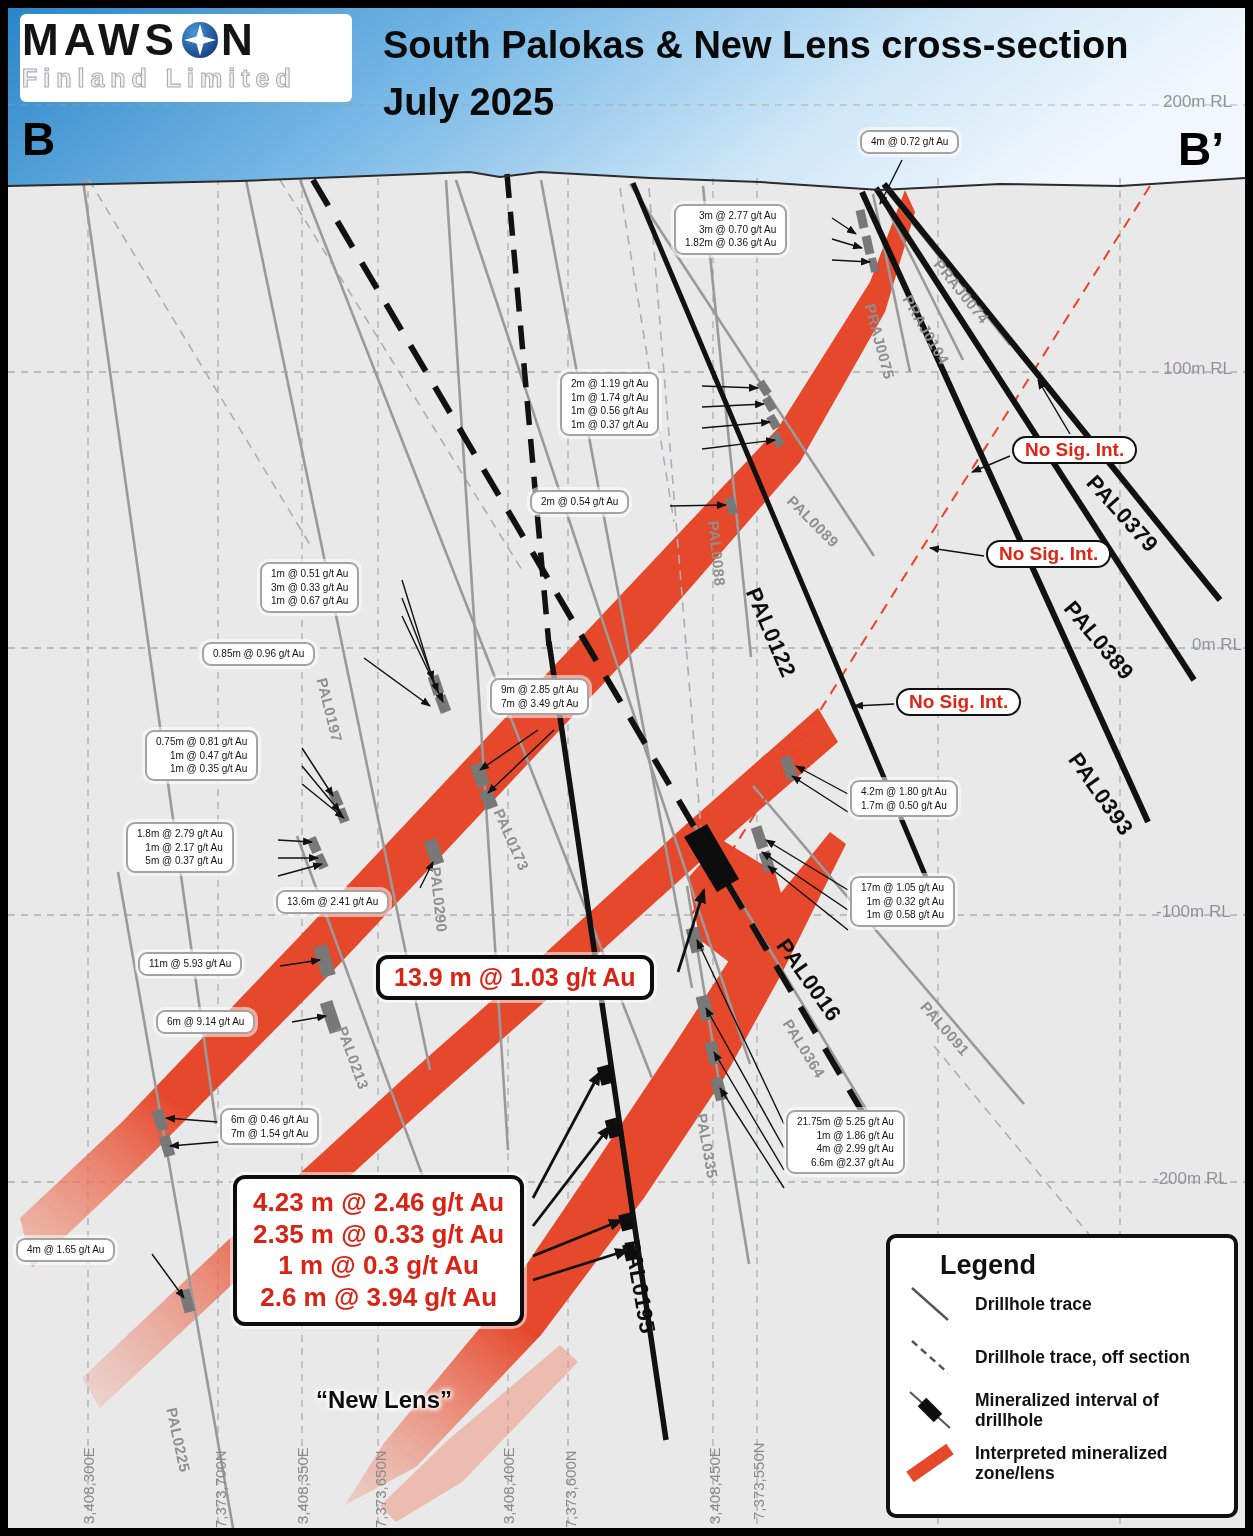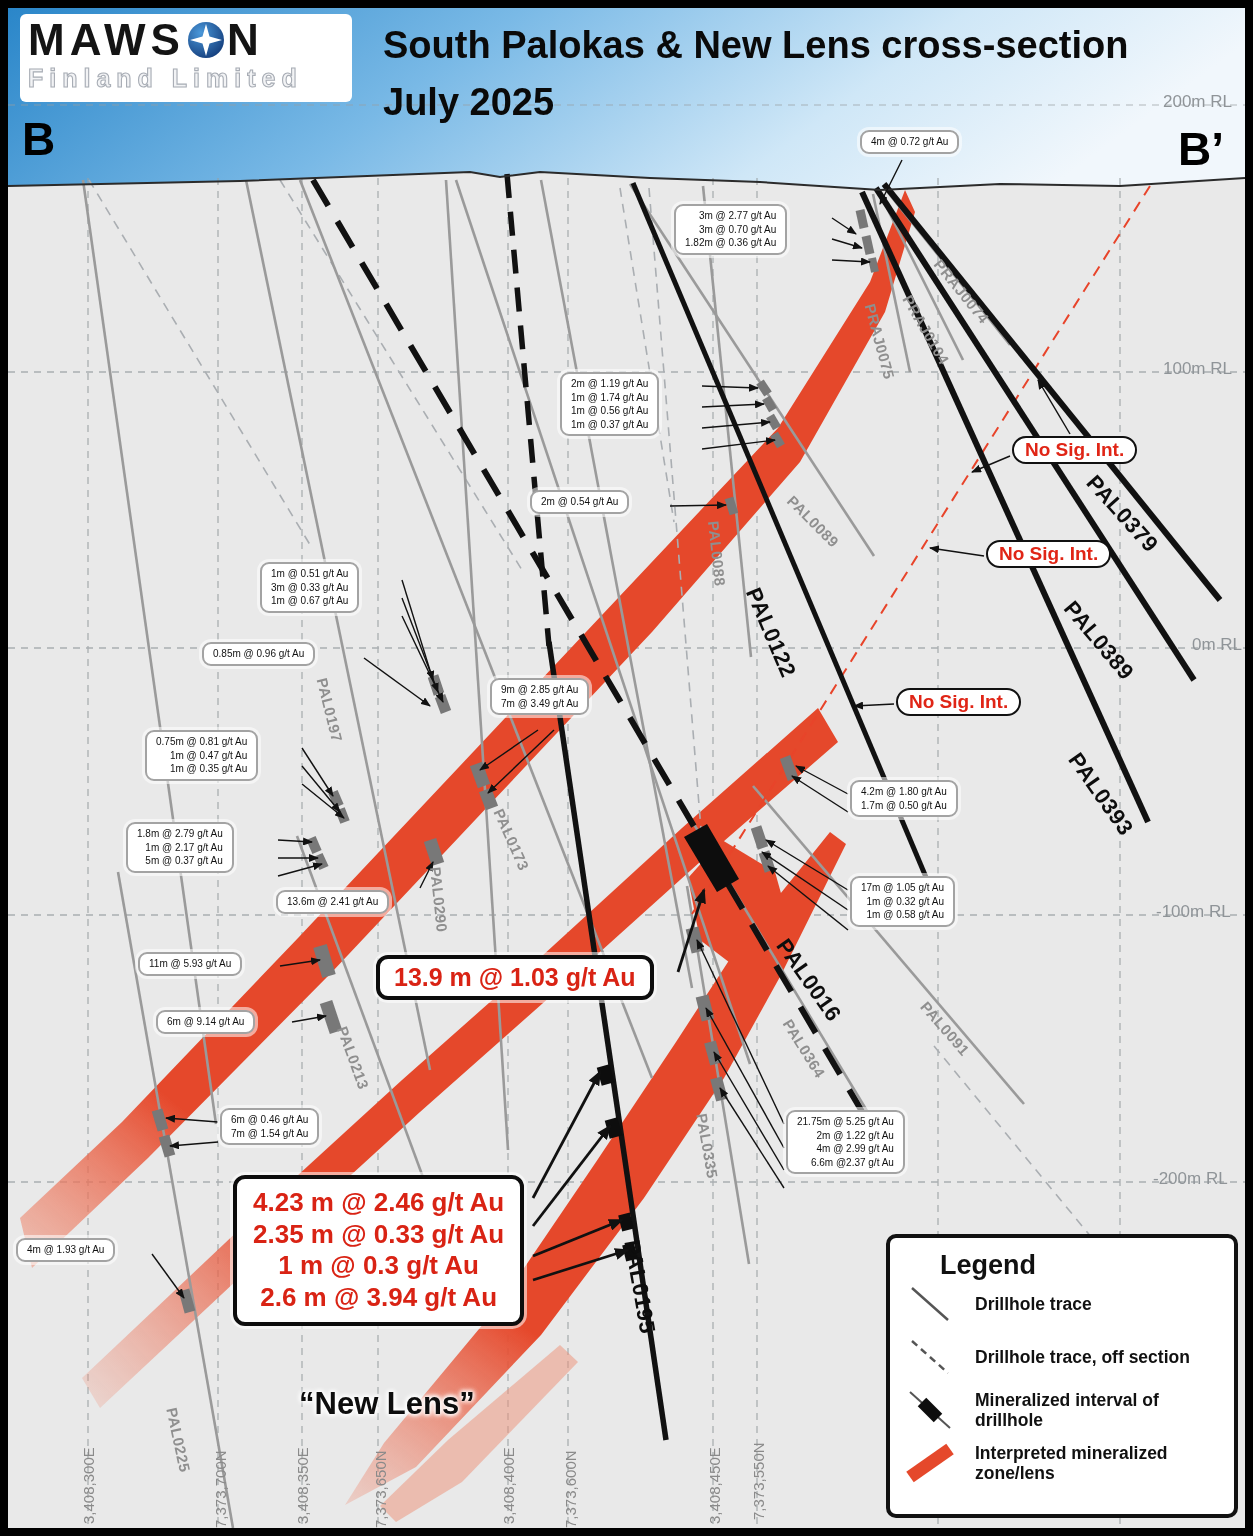--- a/index.html
+++ b/index.html
@@ -1,35 +1,35 @@
 <!DOCTYPE html>
 <html><head>
 <meta charset="utf-8">
 <style>
   html,body{margin:0;padding:0;background:#fff;}
   .stage{position:relative;width:1253px;height:1536px;background:#e9e9e9;font-family:"Liberation Sans","DejaVu Sans",sans-serif;overflow:hidden;}
   svg.base{position:absolute;left:0;top:0;z-index:1;}
   .frame{position:absolute;inset:0;border:8px solid #000;z-index:60;pointer-events:none;}
-  .logo{position:absolute;left:20px;top:14px;width:332px;height:88px;background:#fff;border-radius:6px;z-index:10;padding:4px 8px;box-sizing:border-box;}
+  .logo{position:absolute;left:20px;top:14px;width:332px;height:88px;background:#fff;border-radius:6px;z-index:10;padding:4px 2px;box-sizing:border-box;}
   .logo-main{display:flex;align-items:center;font-size:44px;font-weight:800;letter-spacing:5px;color:#141414;line-height:1;}
   .logo-sub{font-size:25px;font-weight:700;letter-spacing:6px;color:#f2f3f5;-webkit-text-stroke:1.1px #a8adb5;margin-top:2px;}
   .title{position:absolute;left:383px;top:24px;z-index:10;color:#0a0a0a;font-weight:800;}
   .title .t1{font-size:38px;}
   .title .t2{font-size:38px;margin-top:14px;}
   .sec{position:absolute;z-index:10;font-size:46px;font-weight:800;color:#000;}
   .rl{position:absolute;color:#8f9498;font-size:17px;z-index:6;white-space:nowrap;}
   .coord{position:absolute;color:#8a8a8a;font-size:15px;transform:rotate(-90deg);transform-origin:left top;z-index:6;white-space:nowrap;}
   .dh{position:absolute;z-index:6;font-weight:bold;color:#8f8f8f;font-size:15px;transform-origin:left top;white-space:nowrap;letter-spacing:.5px;}
   .dh.blk{color:#0d0d0d;font-size:22px;}
   .co{position:absolute;background:#fff;border:2px solid #a3a3a3;border-radius:9px;padding:3px 9px;font-size:10px;font-weight:500;color:#111;line-height:1.36;text-align:right;white-space:nowrap;z-index:20;box-shadow:0 0 0 3px rgba(255,255,255,.55);}
   .hl{position:absolute;background:#fff;border:4px solid #0d0d0d;border-radius:12px;padding:4px 14px;color:#d92314;font-weight:bold;text-align:center;z-index:21;white-space:nowrap;box-shadow:0 0 0 3px rgba(255,255,255,.55);}
   .hl.one{font-size:25px;}
   .hl.four{font-size:26px;line-height:1.22;padding:8px 16px;}
   .nosig{position:absolute;background:#fff;border:2.5px solid #111;border-radius:16px;padding:1px 11px;color:#e02516;font-weight:bold;font-size:19px;z-index:20;white-space:nowrap;}
-  .newlens{position:absolute;left:299px;top:1386px;z-index:15;font-size:31px;font-weight:800;color:#0d0d0d;text-shadow:0 0 4px #fff,0 0 4px #fff,0 0 6px #fff,0 0 6px #fff;}
+  .newlens{position:absolute;left:316px;top:1386px;z-index:15;font-size:24px;font-weight:800;color:#0d0d0d;text-shadow:0 0 4px #fff,0 0 4px #fff,0 0 6px #fff,0 0 6px #fff;}
   .legend{position:absolute;left:886px;top:1234px;width:352px;height:284px;background:#fff;border:4px solid #111;border-radius:10px;z-index:30;box-sizing:border-box;padding:8px 10px 6px 14px;}
   .legend-title{font-size:27px;font-weight:bold;color:#111;margin:4px 0 1px 36px;}
   .leg-row{display:flex;align-items:center;gap:19px;margin-bottom:9px;}
   .leg-icon{width:52px;height:44px;flex:0 0 52px;}
   .leg-label{font-size:17.5px;font-weight:bold;color:#111;line-height:1.15;}
 </style>
 </head>
 <body>
 
 <div class="stage">
@@ -348,26 +348,26 @@
       <div>17m @ 1.05 g/t Au</div>
       <div>1m @ 0.32 g/t Au</div>
       <div>1m @ 0.58 g/t Au</div>
     </div>
 <div class="co" style="left:220px;top:1108px;">
       <div>6m @ 0.46 g/t Au</div>
       <div>7m @ 1.54 g/t Au</div>
     </div>
 <div class="co" style="left:786px;top:1110px;">
       <div>21.75m @ 5.25 g/t Au</div>
-      <div>2m @ 1.22 g/t Au</div>
+      <div>1m @ 1.86 g/t Au</div>
       <div>4m @ 2.99 g/t Au</div>
       <div>6.6m @2.37 g/t Au</div>
     </div>
 <div class="co" style="left:16px;top:1238px;">
-      <div>4m @ 1.93 g/t Au</div>
+      <div>4m @ 1.65 g/t Au</div>
     </div>
 
 <div class="hl one" style="left:376px;top:955px;">
       <div>13.9 m @ 1.03 g/t Au</div>
     </div>
 <div class="hl four" style="left:233px;top:1175px;">
       <div>4.23 m @ 2.46 g/t Au</div>
       <div>2.35 m @ 0.33 g/t Au</div>
       <div>1 m @ 0.3 g/t Au</div>
       <div>2.6 m @ 3.94 g/t Au</div>

